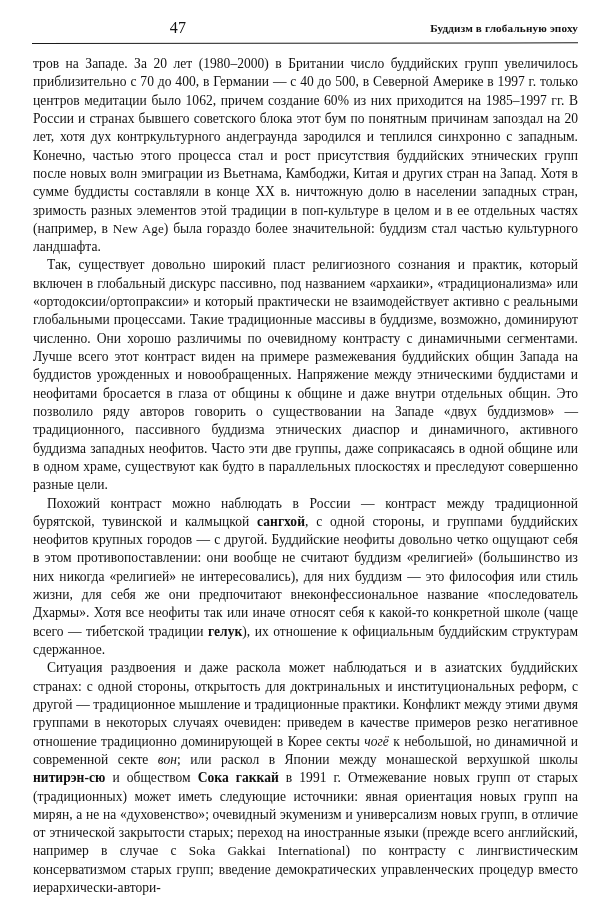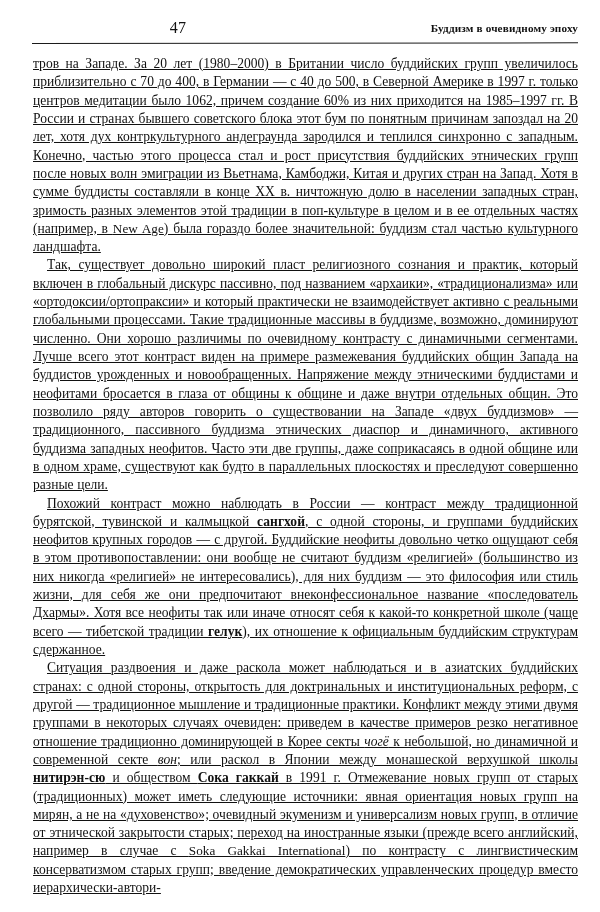--- a/index.html
+++ b/index.html
@@ -70,41 +70,40 @@
   }
   p.para {
     margin: 0;
     font-size: 13.55px;
     line-height: 18.32px;
     text-align: justify;
     text-indent: 14px;
     hyphens: manual;
     word-spacing: 0.1px;
     letter-spacing: 0.02px;
-    text-decoration: underline;
   }
   p.para.cont {
     text-indent: 0;
   }
   
   p.para.force-just {
     text-align-last: justify;
   }
   b.term { font-weight: bold; }
   i.term { font-style: italic; }
   span.lat { font-size: 13.2px; }
 </style>
 </head>
 <body>
 
 <div class="page">
 
   <div class="running-head">
     <div class="folio">47</div>
-    <div class="head-title">Буддизм в очевидному эпоху</div>
+    <div class="head-title">Буддизм в глобальную эпоху</div>
   </div>
   <div class="head-rule"></div>
 
   <div class="body-col">
 
     <p class="para cont force-just"><span>тров на Западе. За 20 лет (1980–2000) в Британии число буддийских групп увеличилось приблизительно с 70 до 400, в Германии — с 40 до 500, в Северной Америке в 1997 г. только центров медитации было 1062, причем создание 60% из них приходится на 1985–1997 гг. В России и странах бывшего советского блока этот бум по понятным причинам запоздал на 20 лет, хотя дух контркультурного андеграунда зародился и теплился синхронно с западным. Конечно, частью этого процесса стал и рост присутствия буддийских этнических групп после новых волн эмиграции из Вьетнама, Камбоджи, Китая и других стран на Запад. Хотя в сумме буддисты составляли в конце XX в. ничтожную долю в населении западных стран, зримость разных элементов этой традиции в поп-культуре в целом и в ее отдельных частях (например, в </span><span class="lat">New Age</span><span>) была гораздо более значительной: буддизм стал частью культурного ландшафта.</span></p>
 
 
     <p class="para">Так, существует довольно широкий пласт религиозного сознания и практик, который включен в глобальный дискурс пассивно, под названием «архаики», «традиционализма» или «ортодоксии/ортопраксии» и который практически не взаимодействует активно с реальными глобальными процессами. Такие традиционные массивы в буддизме, возможно, доминируют численно. Они хорошо различимы по очевидному контрасту с динамичными сегментами. Лучше всего этот контраст виден на примере размежевания буддийских общин Запада на буддистов урожденных и новообращенных. Напряжение между этническими буддистами и неофитами бросается в глаза от общины к общине и даже внутри отдельных общин. Это позволило ряду авторов говорить о существовании на Западе «двух буддизмов» — традиционного, пассивного буддизма этнических диаспор и динамичного, активного буддизма западных неофитов. Часто эти две группы, даже соприкасаясь в одной общине или в одном храме, существуют как будто в параллельных плоскостях и преследуют совершенно разные цели.</p>
 

